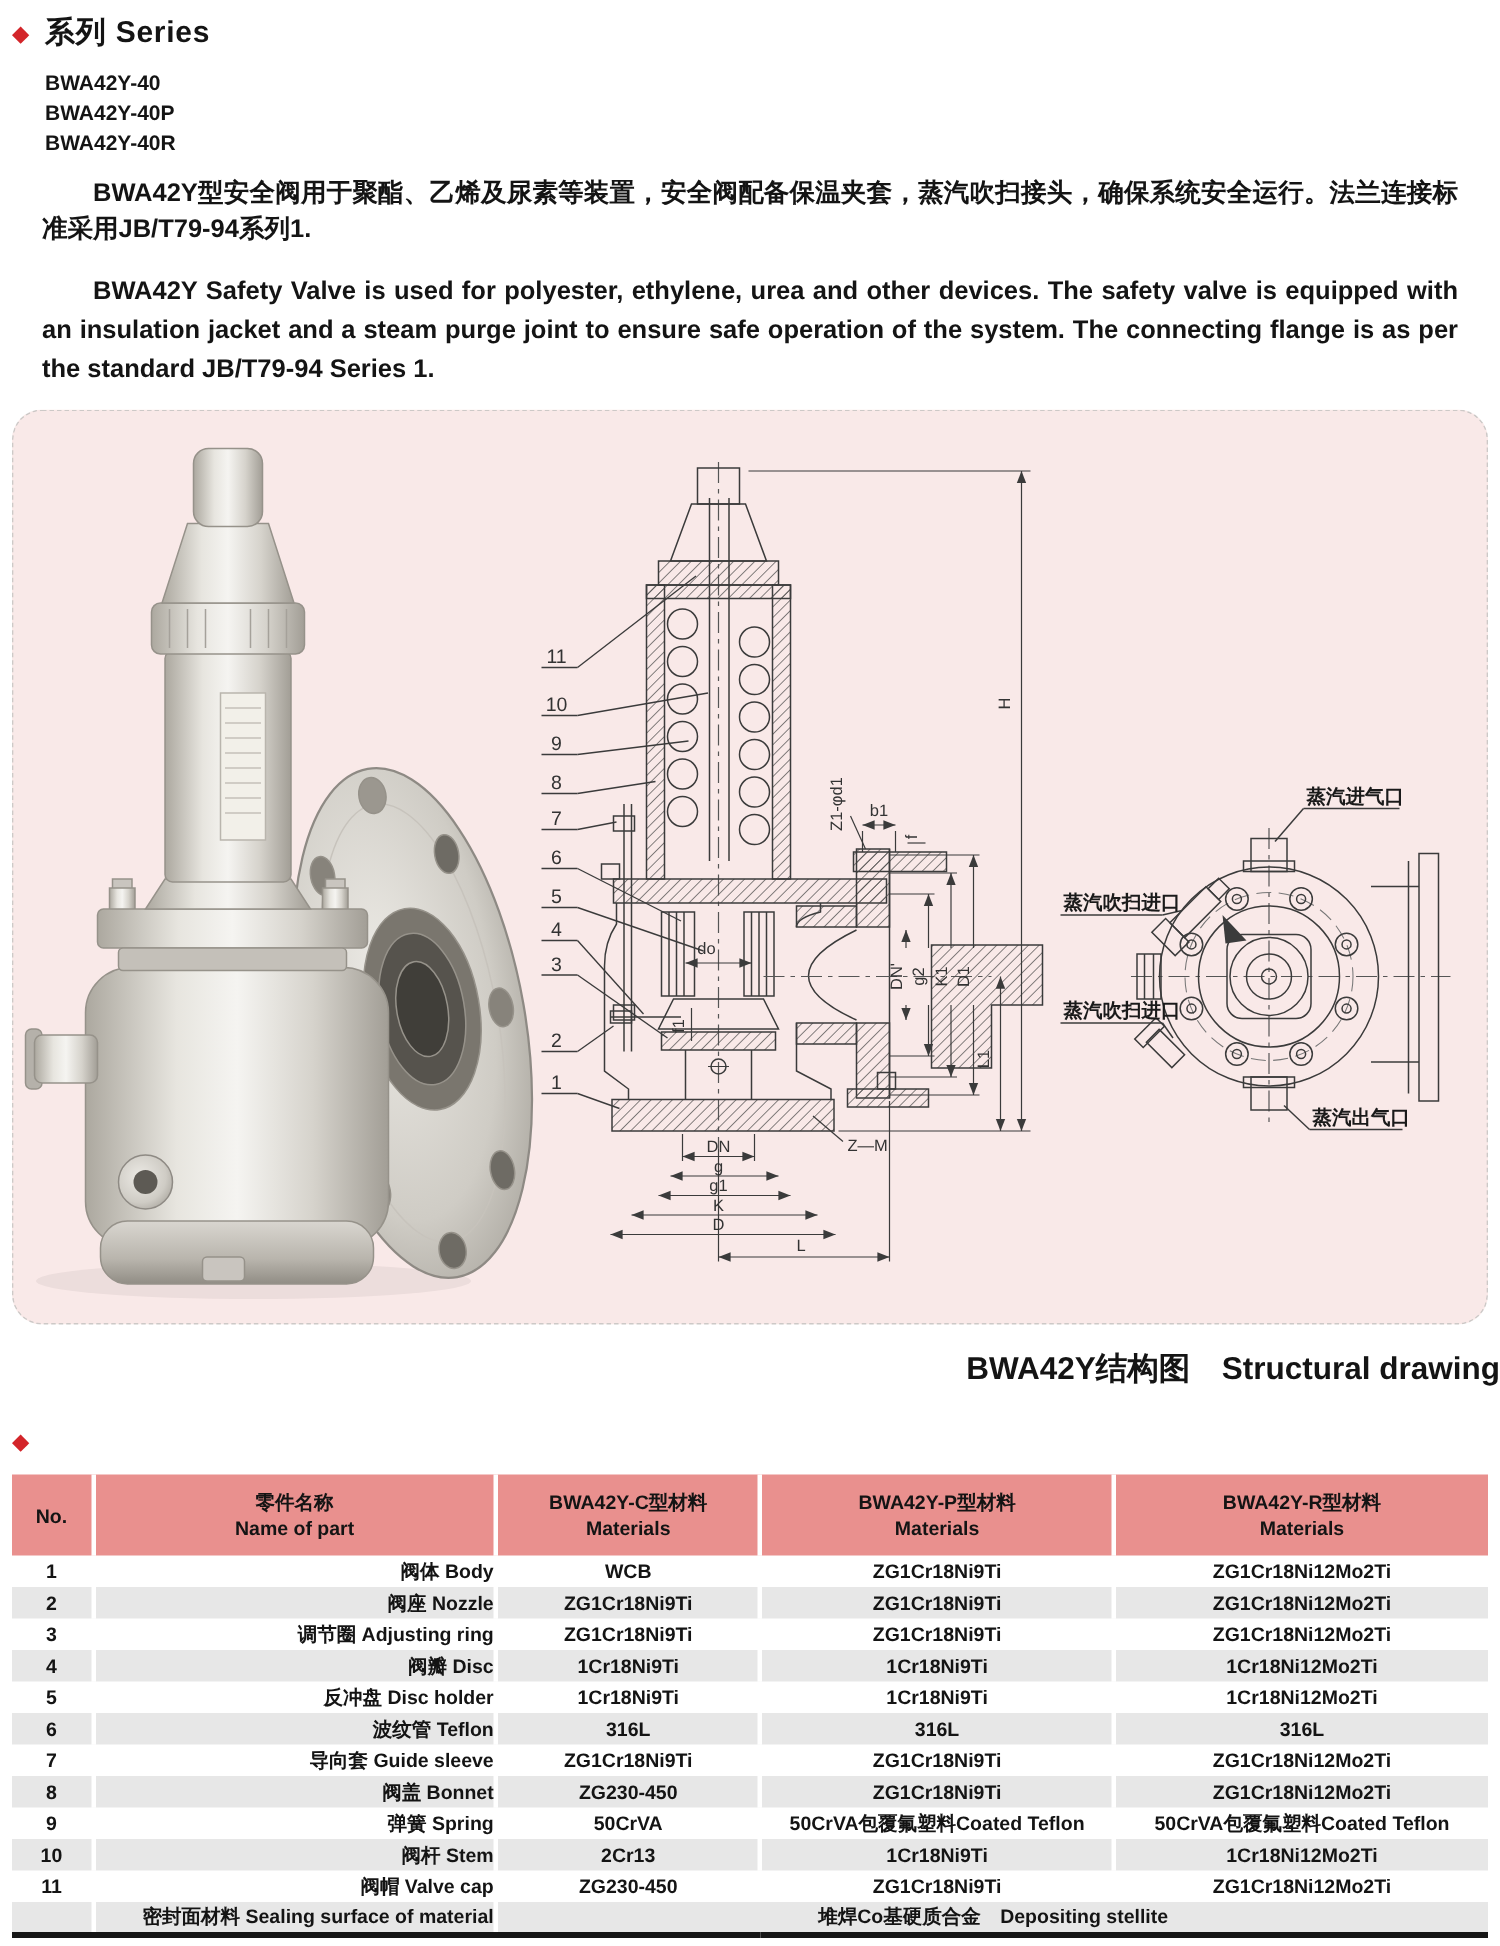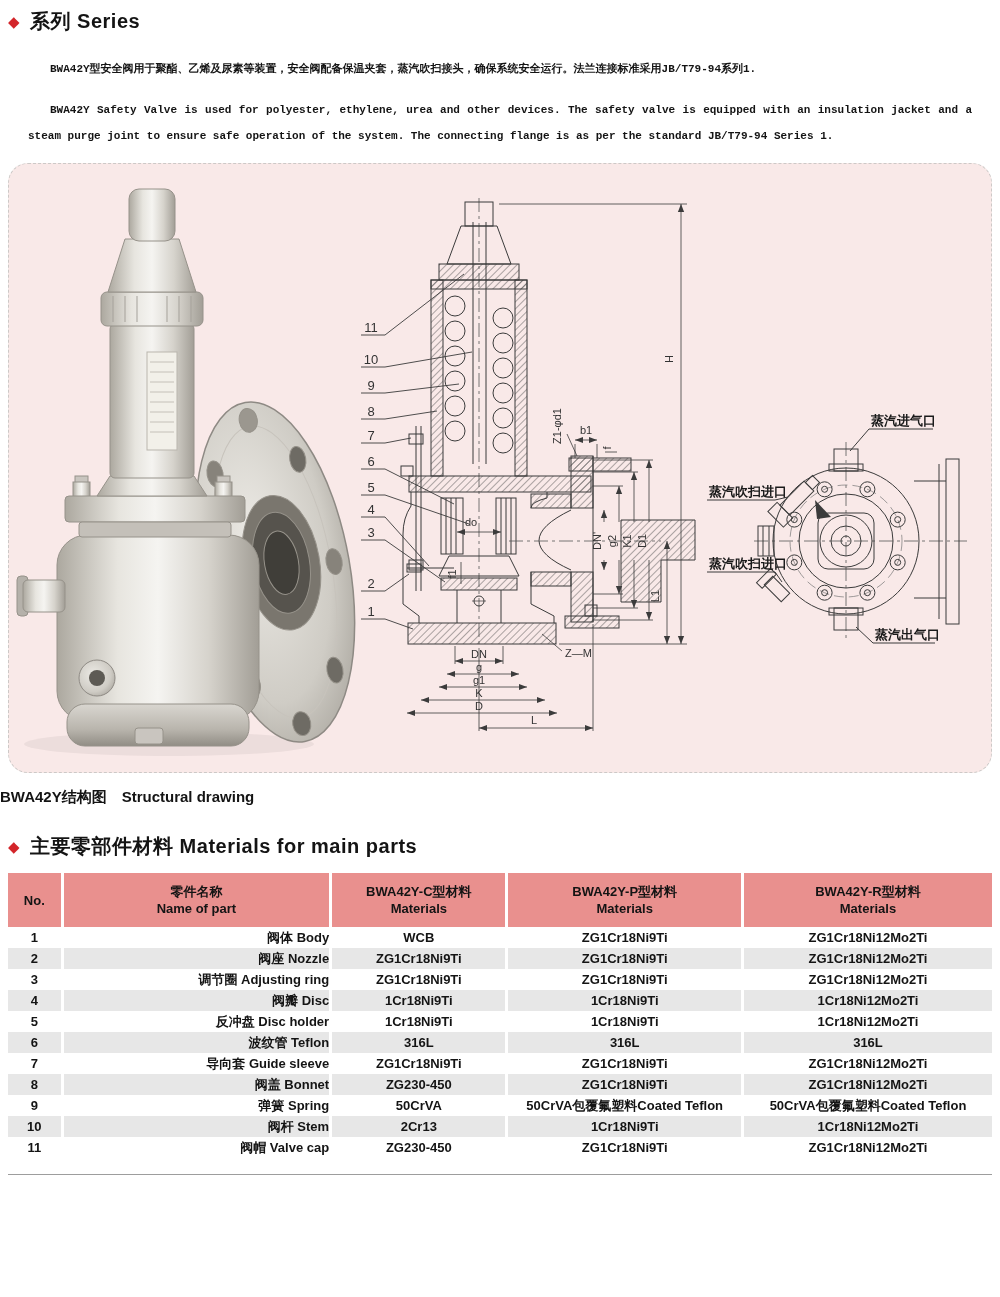--- a/index.html
+++ b/index.html
@@ -7,30 +7,30 @@
   body {
     width:1000px; height:1297px; overflow:hidden; background:#ffffff;
     font-family:"Liberation Sans","DejaVu Sans",sans-serif; color:#141414;
   }
   .sec-title { display:flex; align-items:center; margin:8px 0 0 8px;
     font-size:20px; font-weight:bold; letter-spacing:0.5px; }
   .sec-title .diamond { color:#d3252a; font-size:15px; margin-right:10px; }
   .models { display:flex; margin:10px 0 0 30px; font-size:14px; font-weight:bold; line-height:20px; }
   .models .mcol { width:181px; }
   .models .mcol.c2 { width:194px; }
-  .para { margin:12px 28px 0 28px; font-size:11px; font-weight:bold;
-    text-align:justify; text-indent:2em;font-family:Liberation Mono, monospace; }
+  .para { margin:12px 28px 0 28px; font-size:17px; font-weight:bold;
+    text-align:justify; text-indent:2em; }
   .para.zh { line-height:24px; }
   .para.en { line-height:26px; margin-top:16px; }
 
   .panel { position:relative; margin:14px 8px 0 8px; width:984px; height:610px;
     background:#f9e9e8; border:1px dashed #cdc9c7; border-radius:20px; }
   .panel svg { position:absolute; left:0; top:0; }
 
-  .caption { margin-top:15px; text-align:left; font-size:15px; font-weight:bold; }
+  .caption { margin-top:15px; text-align:right; font-size:21px; font-weight:bold; }
   .sec-title.second { margin-top:26px; }
 
   table.materials { width:984px; margin:13px 8px 16px 8px; border-collapse:collapse;
     font-size:13px; font-weight:bold; table-layout:fixed; }
   table.materials thead td { background:#e9908e; text-align:center; vertical-align:middle;
     height:54px; line-height:17px; border-right:3px solid #ffffff; padding:2px 0; }
   table.materials thead td:last-child { border-right:none; }
   table.materials tbody td { height:21px; padding:1px 0; border-right:3px solid #ffffff; }
   table.materials tbody td:last-child { border-right:none; }
   table.materials tbody tr:nth-child(even) { background:#e7e7e7; }
@@ -49,20 +49,25 @@
 </style>
 </head>
 <body>
 
 <div class="sec-title">
   <span class="diamond">◆</span>
   <span>系列 Series</span>
 </div>
 
 <div class="models">
+  <div class="mcol">
+    <div>BWA42Y-40</div>
+    <div>BWA42Y-40P</div>
+    <div>BWA42Y-40R</div>
+  </div>
 </div>
 
 <p class="para zh">BWA42Y型安全阀用于聚酯、乙烯及尿素等装置，安全阀配备保温夹套，蒸汽吹扫接头，确保系统安全运行。法兰连接标准采用JB/T79-94系列1.</p>
 <p class="para en">BWA42Y Safety Valve is used for polyester, ethylene, urea and other devices. The safety valve is equipped with an insulation jacket and a steam purge joint to ensure safe operation of the system. The connecting flange is as per the standard JB/T79-94 Series 1.</p>
 
 <div class="panel">
 <svg width="984" height="610" viewBox="0 0 984 610">
   <defs>
     <pattern id="hatch" width="5" height="5" patternUnits="userSpaceOnUse" patternTransform="rotate(45)">
       <line x1="0" y1="0" x2="0" y2="5" stroke="#4a4a4a" stroke-width="0.9"></line>
@@ -384,21 +389,20 @@
         <line x1="864" y1="479" x2="847" y2="463"></line>
     <text class="porttxt" x="866" y="475">蒸汽出气口</text>
   </g>
 </svg>
 </div>
 
 <div class="caption">BWA42Y结构图　Structural drawing</div>
 
 <div class="sec-title second">
   <span class="diamond">◆</span>
-  <span>主要零部件材料  Materials for main parts</span>
 </div>
 
 <table class="materials">
   <colgroup>
     <col style="width:54px">
       <col style="width:268px">
       <col style="width:176px">
     <col style="width:235px">
       <col style="width:249px">
   </colgroup>
@@ -496,15 +500,20 @@
       <td class="c-mat">1Cr18Ni9Ti</td>
       <td class="c-mat">1Cr18Ni12Mo2Ti</td>
     </tr>
     <tr>
       <td class="c-no">11</td>
       <td class="c-name">阀帽 Valve cap</td>
       <td class="c-mat">ZG230-450</td>
       <td class="c-mat">ZG1Cr18Ni9Ti</td>
       <td class="c-mat">ZG1Cr18Ni12Mo2Ti</td>
     </tr>
+    <tr class="footer-row">
+      <td class="c-no"></td>
+      <td class="c-name">密封面材料 Sealing surface of material</td>
+      <td class="c-mat" colspan="3">堆焊Co基硬质合金　Depositing  stellite</td>
+    </tr>
   </tbody>
 </table>
 <div class="bottom-line"></div>
 
 </body></html>

